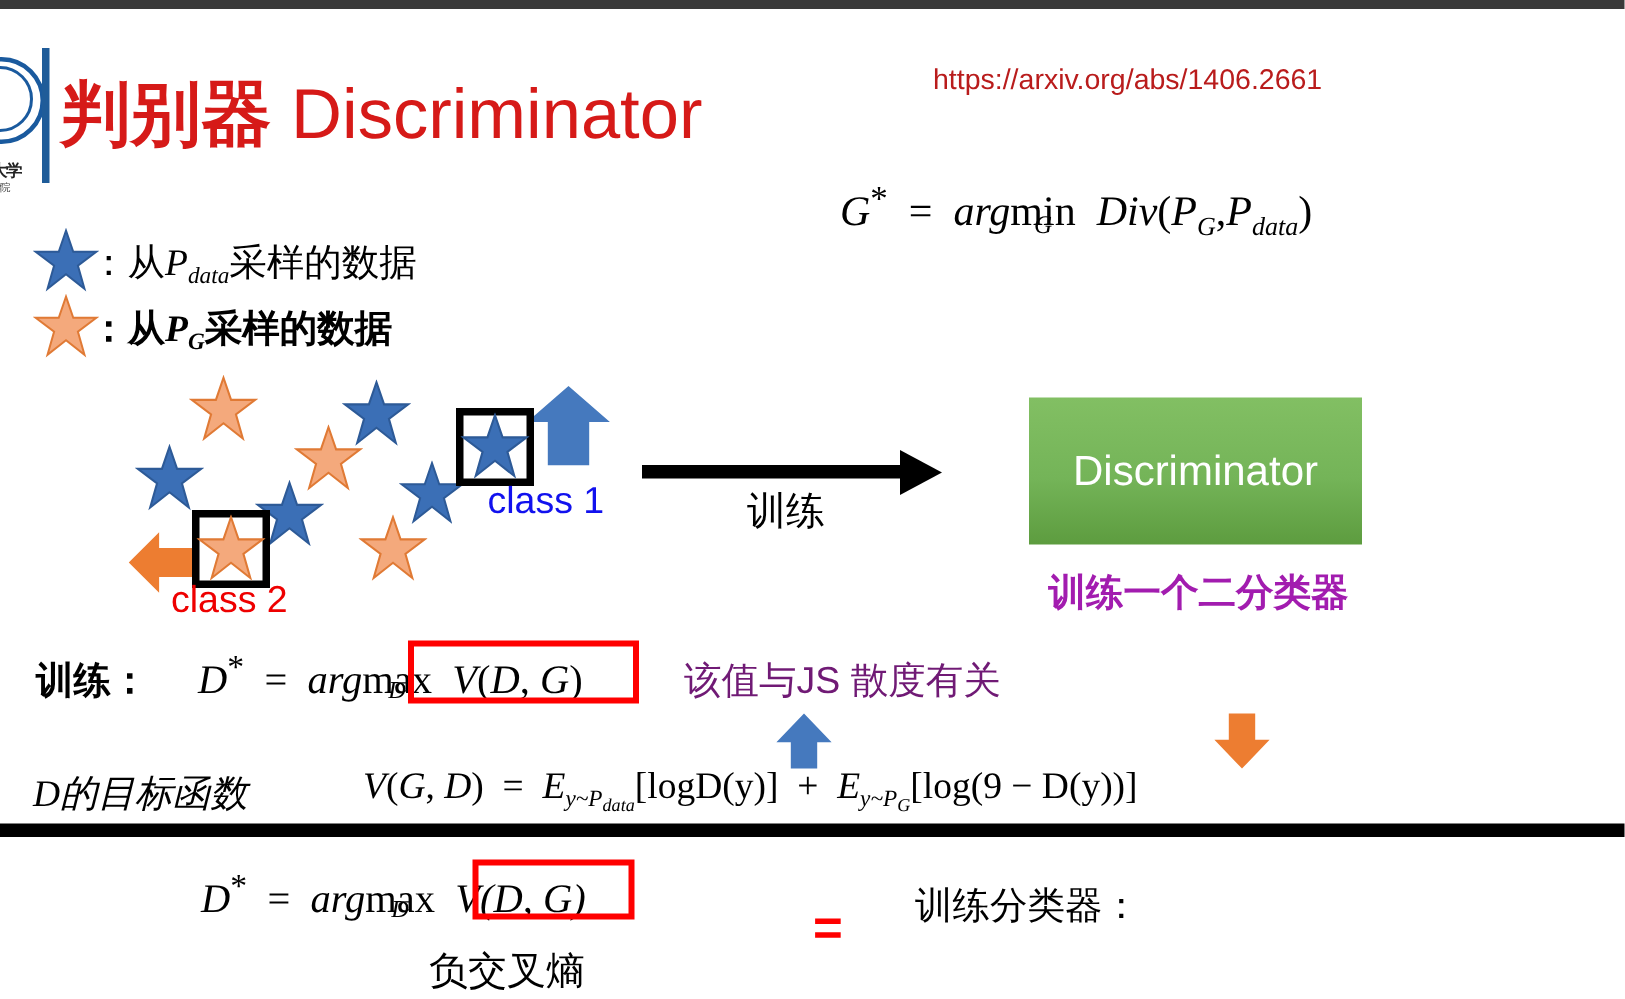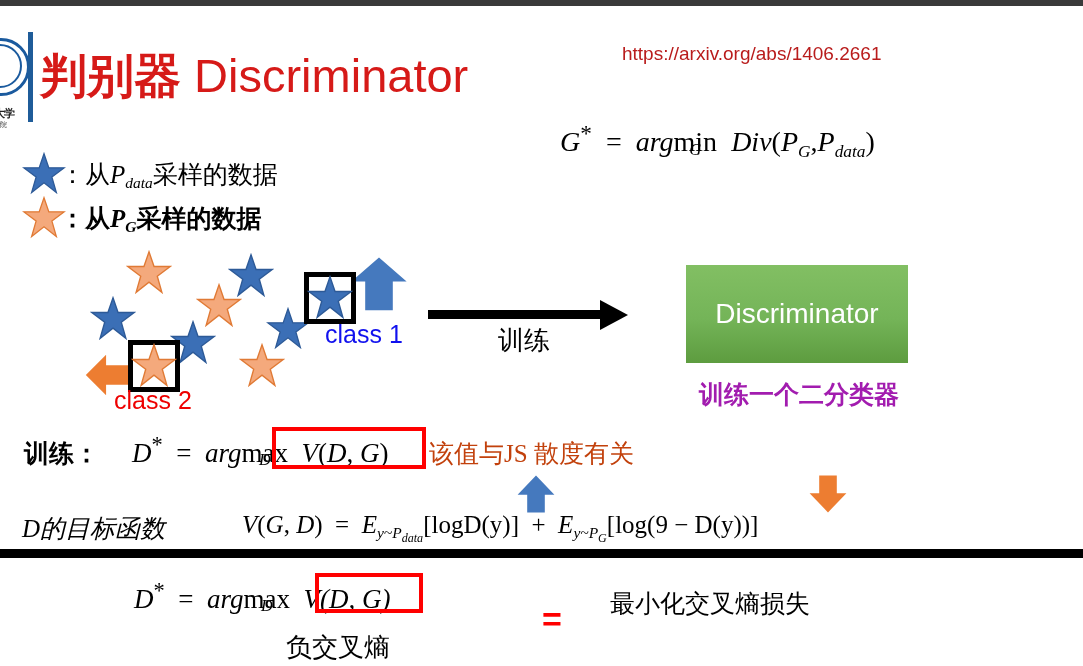--- a/index.html
+++ b/index.html
@@ -67,22 +67,22 @@
   .greenbox span{color:#fff;font-size:28px;line-height:1.08;text-align:center;width:200px;word-break:break-all;}
   .greencap{position:absolute;left:684px;top:378px;width:230px;text-align:center;font-size:25px;font-weight:bold;color:#a21caf;
      font-family:"DejaVu Sans","Liberation Sans",sans-serif;}
 
   
   .trainlbl{position:absolute;left:24px;top:437px;font-size:25px;font-weight:bold;color:#000;
      font-family:Liberation Serif, serif;}
   .dformula{left:132px;top:432px;font-size:27px;}
   .redbox{position:absolute;border:4px solid #ff0000;box-sizing:border-box;}
   .rb1{left:272px;top:427px;width:154px;height:42px;}
-  .jsnote{position:absolute;left:429px;top:437px;font-size:25px;color:#c2410c;white-space:nowrap;
-     font-family:Liberation Serif, serif;}
+  .jsnote{position:absolute;left:456px;top:437px;font-size:25px;color:#701a75;white-space:nowrap;
+     font-family:Liberation Sans, sans-serif;}
 
   
   .objlbl{left:22px;top:512px;font-size:25px;}
   .objformula{left:242px;top:511px;font-size:25px;}
 
   
   .divider{position:absolute;left:0;top:549px;width:1083px;height:9px;background:#000;}
 
   
   .bformula{left:134px;top:578px;font-size:27px;}
@@ -209,14 +209,14 @@
 <div class="math bformula">
   <span>D</span><sup class="mathu">*</sup>
   <span class="mathu">&nbsp;</span><span class="mathu">=</span>
   <span>&nbsp;</span><span>arg</span><span class="under"><span>max</span><span class="u">D</span></span>
   <span>&nbsp;</span><span>V(D, G)</span>
 </div>
 <div class="redbox rb2"></div>
 <div class="negce">负交叉熵</div>
 <div class="eqsign">=</div>
 <div class="bright">
-  <div>最小化交叉熵损失</div>
+  <div>训练分类器：</div>
 </div>
 
 </body></html>

